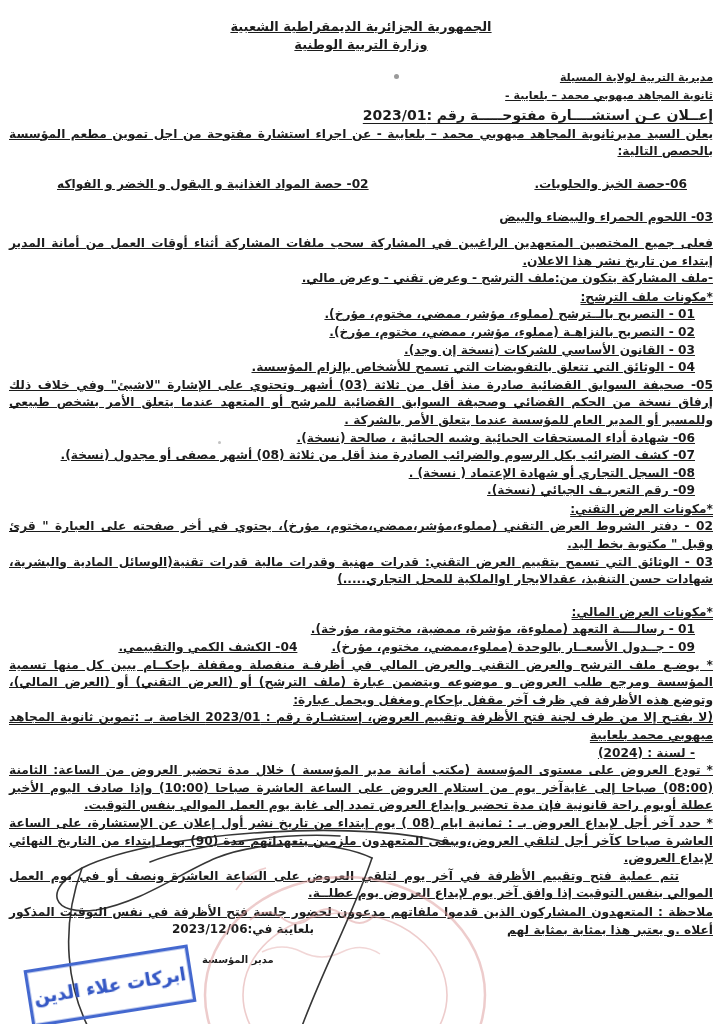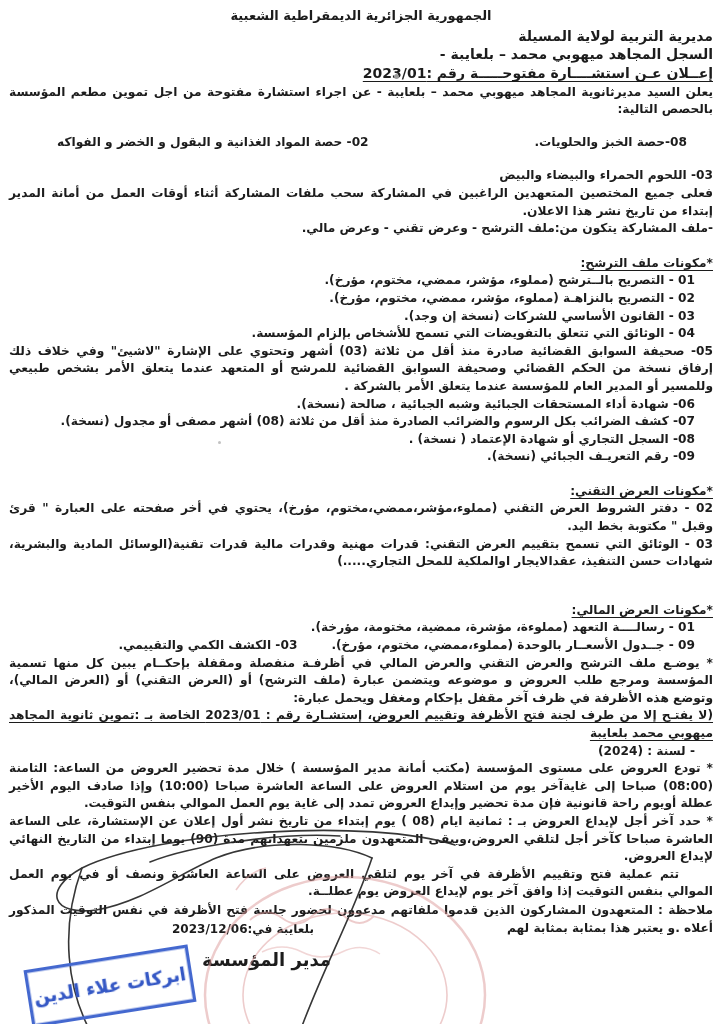--- a/index.html
+++ b/index.html
@@ -1,77 +1,78 @@
 <!DOCTYPE html>
 <html lang="ar" dir="rtl"><head>
 <meta charset="utf-8">
 <style>
   * { margin:0; padding:0; box-sizing:border-box; }
   html,body { background:#ffffff; }
   body { width:722px; height:1024px; position:relative; overflow:hidden;
          font-family:"DejaVu Sans", sans-serif; color:#1c1c1c; }
-  .page { position:relative; width:722px; height:768px; padding:7px 9px 0 9px;
-          direction:rtl; font-weight:700; font-size:12.2px; line-height:17.6px; }
+  .page { position:relative; width:722px; height:768px; padding:18px 9px 0 9px;
+          direction:rtl; font-weight:700; font-size:12.2px; line-height:17.6px;text-decoration:underline; }
   .center { text-align:center; }
   .hdr { font-size:13px; line-height:18px; }
-  .right-block { margin-top:2px; font-size:14px; line-height:18px; }
+  .right-block { margin-top:15px; font-size:11px; line-height:18px; }
   .title-wrap { text-align:right; margin-top:2px; }
   .title { display:inline-block; font-size:14px; text-decoration:underline;
            text-underline-offset:3px; letter-spacing:.2px; }
   .para { text-align:justify; }
   .lots-row { display:flex; justify-content:space-between; margin-top:15px;
               padding-right:26px; padding-left:48px; }
   .lot3 { margin-top:16px; padding-left:60px; }
-  .sect-heading { text-decoration:underline; text-underline-offset:3px; margin-top:17px; }
+  .sect-heading { text-decoration:underline; text-underline-offset:3px; margin-top:1px; }
   .item { padding-right:18px; }
   .item-flush { padding-right:0; text-align:justify; }
   .fin-row { display:flex; gap:34px; padding-right:18px; }
   .gap { height:14px; }
   .underline-seg { text-decoration:underline; text-underline-offset:3px; }
   .indent { text-indent:34px; }
   .note-line { margin-top:1px; }
   
   .date-line { position:absolute; left:172px; top:921px; font-size:12px; }
-  .signatory { position:absolute; left:202px; top:951px; font-size:18px; }
+  .signatory { position:absolute; left:202px; top:951px; font-size:10px; }
   .sig-overlay { position:absolute; inset:0; pointer-events:none; }
   .blue-stamp { position:absolute; left:27px; top:957px; width:166px; height:58px;
                 border:3px solid #4468cf; transform:rotate(-9deg); display:flex;
                 align-items:center; justify-content:center; background:rgba(255,255,255,0);
                 box-shadow:inset 0 0 0 1px rgba(68,104,207,.35); filter:blur(.2px); }
   .blue-stamp-text { color:#3558c5; font-size:18px; font-weight:800; letter-spacing:.5px;
                      white-space:nowrap; text-shadow:0 0 1px rgba(53,88,197,.6); }
   .speck { position:absolute; background:#9a9a9a; border-radius:50%; }
   .speck1 { left:394px; top:74px; width:5px; height:5px; }
   .speck2 { left:218px; top:441px; width:3px; height:3px; opacity:.6; }
 </style>
 </head>
 <body>
 
 <div class="page">
 
   <div class="center hdr">الجمهورية الجزائرية الديمقراطية الشعبية</div>
+  <div class="center hdr">وزارة التربية الوطنية</div>
 
   <div class="right-block">
     <div>مديرية التربية لولاية المسيلة</div>
-    <div>السجل المجاهد ميهوبي محمد – بلعايبة -</div>
+    <div>ثانوية المجاهد ميهوبي محمد – بلعايبة -</div>
   </div>
 
   <div class="title-wrap">
     <span class="title">إعــلان عـن استشــــارة مفتوحـــــة رقم :2023/01</span>
   </div>
 
   <div class="para">يعلن السيد مديرثانوية المجاهد ميهوبي محمد – بلعايبة - عن اجراء استشارة مفتوحة من اجل تموين مطعم المؤسسة بالحصص التالية:</div>
 
   <div class="lots-row">
-    <span>08-حصة الخبز والحلويات.</span>
+    <span>06-حصة الخبز والحلويات.</span>
     <span>02-  حصة المواد الغذانية و البقول و الخضر و الفواكه</span>
   </div>
   <div class="lot3">03-  اللحوم الحمراء والبيضاء  والبيض</div>
 
-  <div class="para" style="margin-top:0">فعلى جميع المختصين المتعهدين الراغبين في المشاركة سحب ملفات المشاركة أثناء أوقات العمل من أمانة المدير إبتداء من تاريخ نشر هذا الاعلان.</div>
+  <div class="para" style="margin-top:8px">فعلى جميع المختصين المتعهدين الراغبين في المشاركة سحب ملفات المشاركة أثناء أوقات العمل من أمانة المدير إبتداء من تاريخ نشر هذا الاعلان.</div>
   <div>-ملف المشاركة يتكون من:ملف الترشح - وعرض تقني  - وعرض مالي.</div>
 
   <div class="sect-heading">*مكونات ملف الترشح:</div>
   <div class="item">01 - التصريح بالــترشح (مملوء، مؤشر، ممضي، مختوم، مؤرخ).</div>
   <div class="item">02 - التصريح بالنزاهـة (مملوء، مؤشر، ممضي، مختوم، مؤرخ).</div>
   <div class="item">03 - القانون الأساسي للشركات (نسخة إن وجد).</div>
   <div class="item">04 - الوثائق التي تتعلق بالتفويضات التي تسمح للأشخاص بإلزام المؤسسة.</div>
   <div class="item-flush">05- صحيفة السوابق القضائية صادرة منذ أقل من ثلاثة (03) أشهر وتحتوي على الإشارة "لاشيئ" وفي خلاف ذلك إرفاق نسخة من الحكم القضائي وصحيفة السوابق القضائية للمرشح أو المتعهد عندما يتعلق الأمر بشخص طبيعي وللمسير أو المدير العام للمؤسسة عندما يتعلق الأمر بالشركة .</div>
   <div class="item">06- شهادة  أداء المستحقات الجبائية وشبه الجبائية ، صالحة (نسخة).</div>
   <div class="item">07- كشف الضرائب بكل الرسوم والضرائب الصادرة  منذ أقل من ثلاثة (08) أشهر مصفى أو مجدول (نسخة).</div>
@@ -81,21 +82,21 @@
   <div class="sect-heading">*مكونات العرض التقني:</div>
   <div class="item-flush">02 - دفتر الشروط العرض التقني (مملوء،مؤشر،ممضي،مختوم، مؤرخ)، يحتوي في أخر صفحته على العبارة " قرئ وقبل " مكتوبة بخط اليد.</div>
   <div class="item-flush">03 - الوثائق التي تسمح بتقييم العرض التقني: قدرات مهنية وقدرات مالية قدرات تقنية(الوسائل المادية والبشرية، شهادات حسن التنفيذ، عقدالايجار اوالملكية للمحل التجاري.....)</div>
 
   <div class="gap"></div>
 
   <div class="sect-heading">*مكونات العرض المالي:</div>
   <div class="item">01 - رسالــــة التعهد (مملوءة، مؤشرة، ممضية، مختومة، مؤرخة).</div>
   <div class="fin-row">
     <span>09 - جــدول الأسعــار بالوحدة (مملوء،ممضي، مختوم، مؤرخ).</span>
-    <span>03- الكشف الكمي والتقييمي.</span>
+    <span>04- الكشف الكمي والتقييمي.</span>
   </div>
 
   <div class="para">* يوضـع ملف الترشح والعرض التقني والعرض المالي في أظرفـة منفصلة ومقفلة بإحكــام يبين كل منها تسمية المؤسسة ومرجع طلب العروض و موضوعه ويتضمن عبارة (ملف الترشح) أو (العرض التقني) أو (العرض المالي)، وتوضع هذه الأظرفة في ظرف آخر مقفل بإحكام ومغفل ويحمل عبارة:</div>
   <div class="para">
     <span class="underline-seg">(لا يفتـح إلا من طرف لجنة فتح الأظرفة وتقييم العروض، إستشـارة رقم : 2023/01 الخاصة بـ :تموين ثانوية المجاهد ميهوبي محمد  بلعايبة</span>
   </div>
   <div class="item">- لسنة : (2024)</div>
 
   <div class="para">* تودع العروض على مستوى المؤسسة (مكتب أمانة مدير المؤسسة ) خلال مدة تحضير العروض من الساعة: الثامنة (08:00) صباحا إلى غايةآخر يوم من استلام العروض على الساعة العاشرة  صباحا (10:00) وإذا صادف اليوم الأخير عطلة أويوم راحة قانونية فإن مدة تحضير وإيداع العروض تمدد إلى غاية يوم العمل الموالي بنفس التوقيت.</div>
   <div class="para">* حدد آخر أجل لإيداع العروض بـ : ثمانية ايام  (08 ) يوم  إبتداء من تاريخ نشر أول إعلان عن الإستشارة، على الساعة العاشرة    صباحا كآخر أجل لتلقي العروض،ويبقى المتعهدون ملزمين بتعهداتهم مدة (90) يوما إبتداء من التاريخ النهائي لإيداع العروض.</div>

